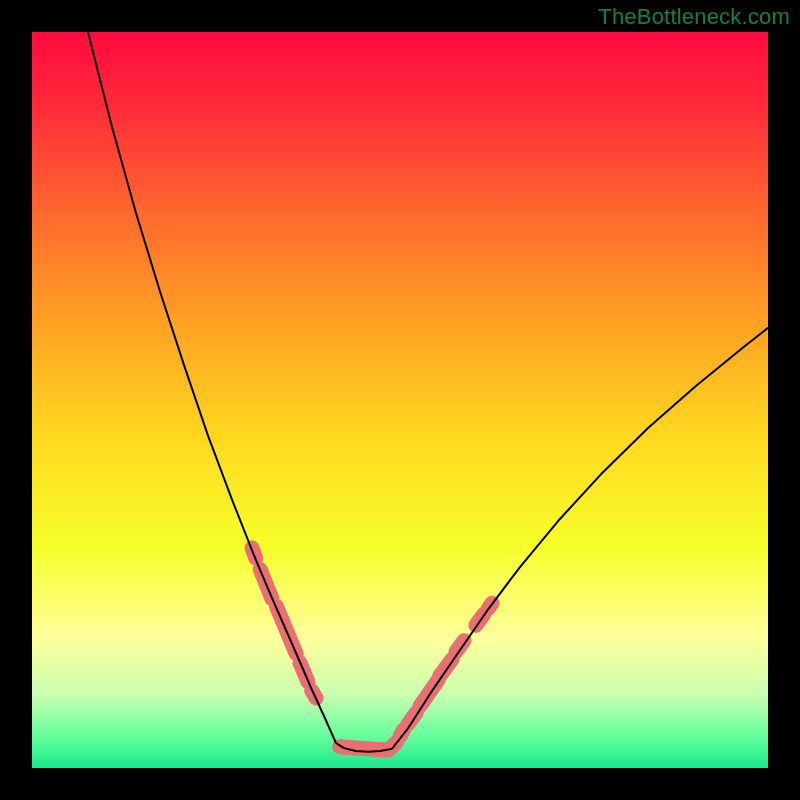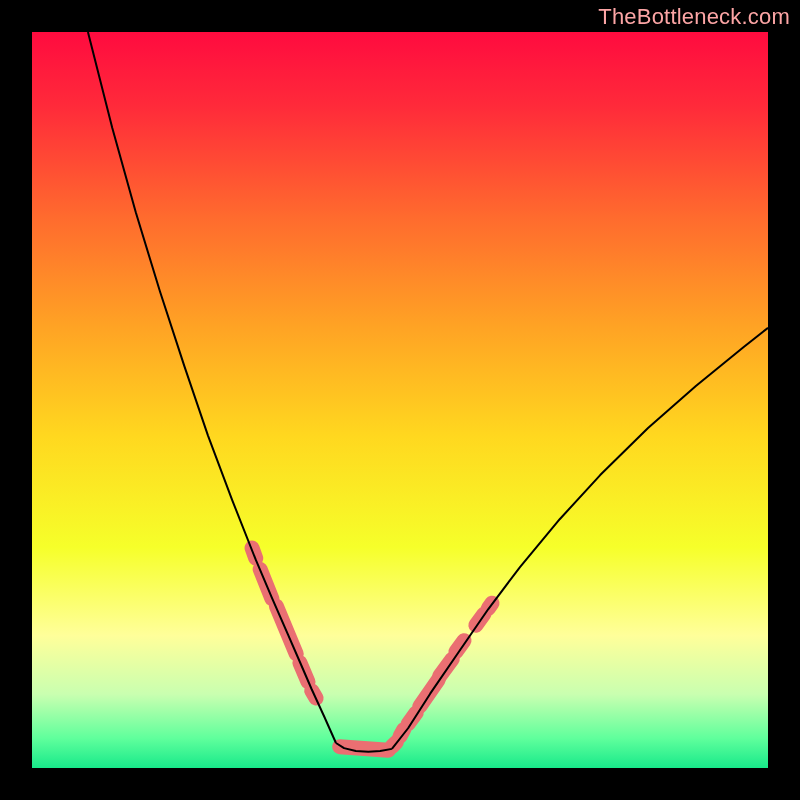--- a/index.html
+++ b/index.html
@@ -14,21 +14,21 @@
   .stage {
     position: relative;
     width: 800px;
     height: 800px;
     background: #000;
   }
   .watermark {
     position: absolute;
     top: 4px;
     right: 10px;
-    color: #fca5a5;
+    color: #15803d;
     font-size: 22px;
     font-weight: 500;
     letter-spacing: 0.2px;
   }
   svg {
     position: absolute;
     top: 0;
     left: 0;
   }
 </style>

